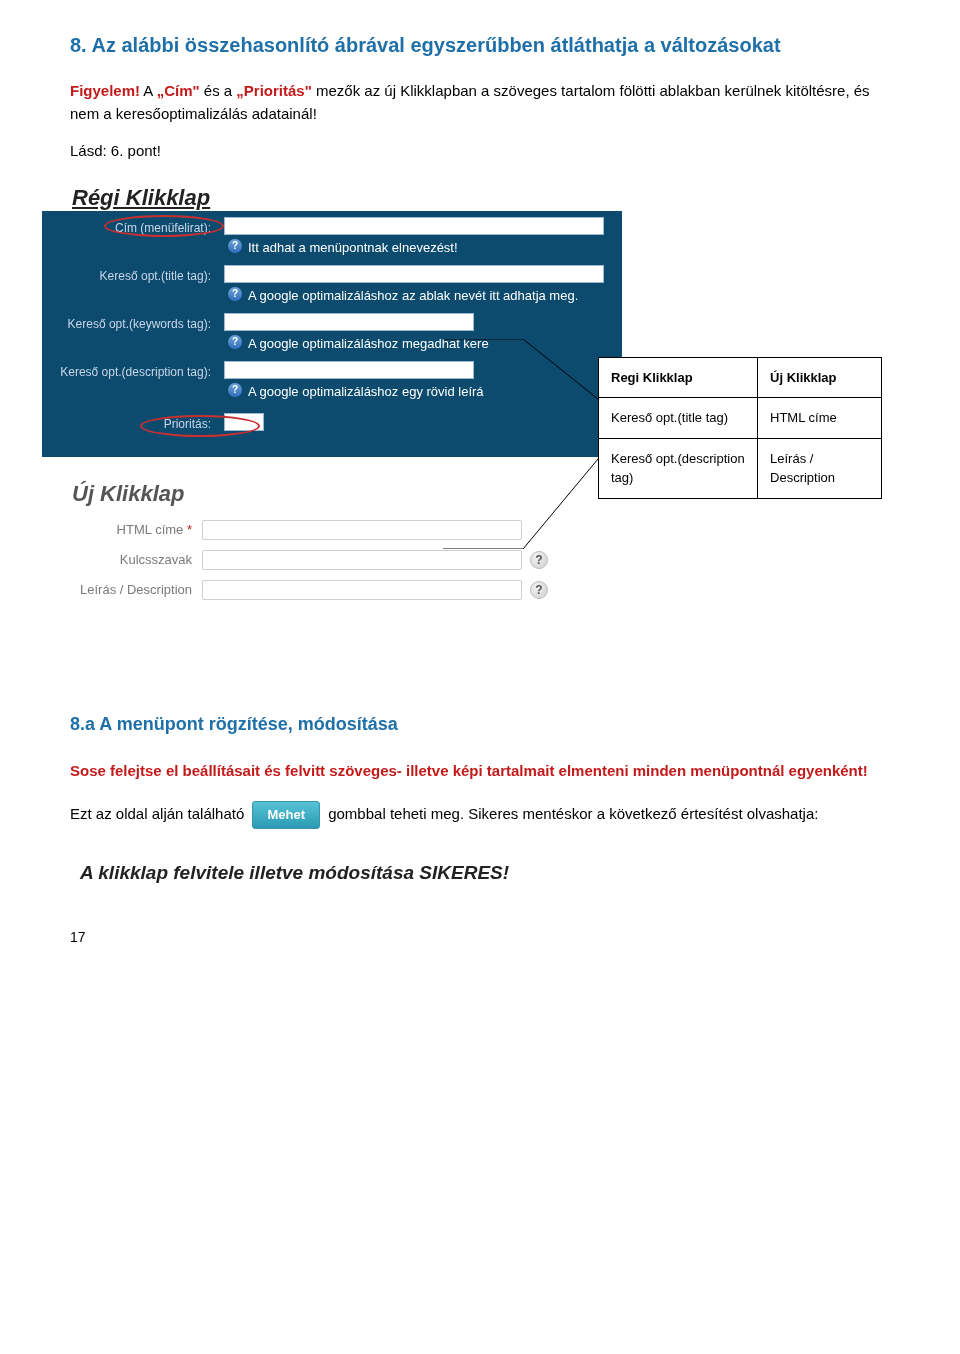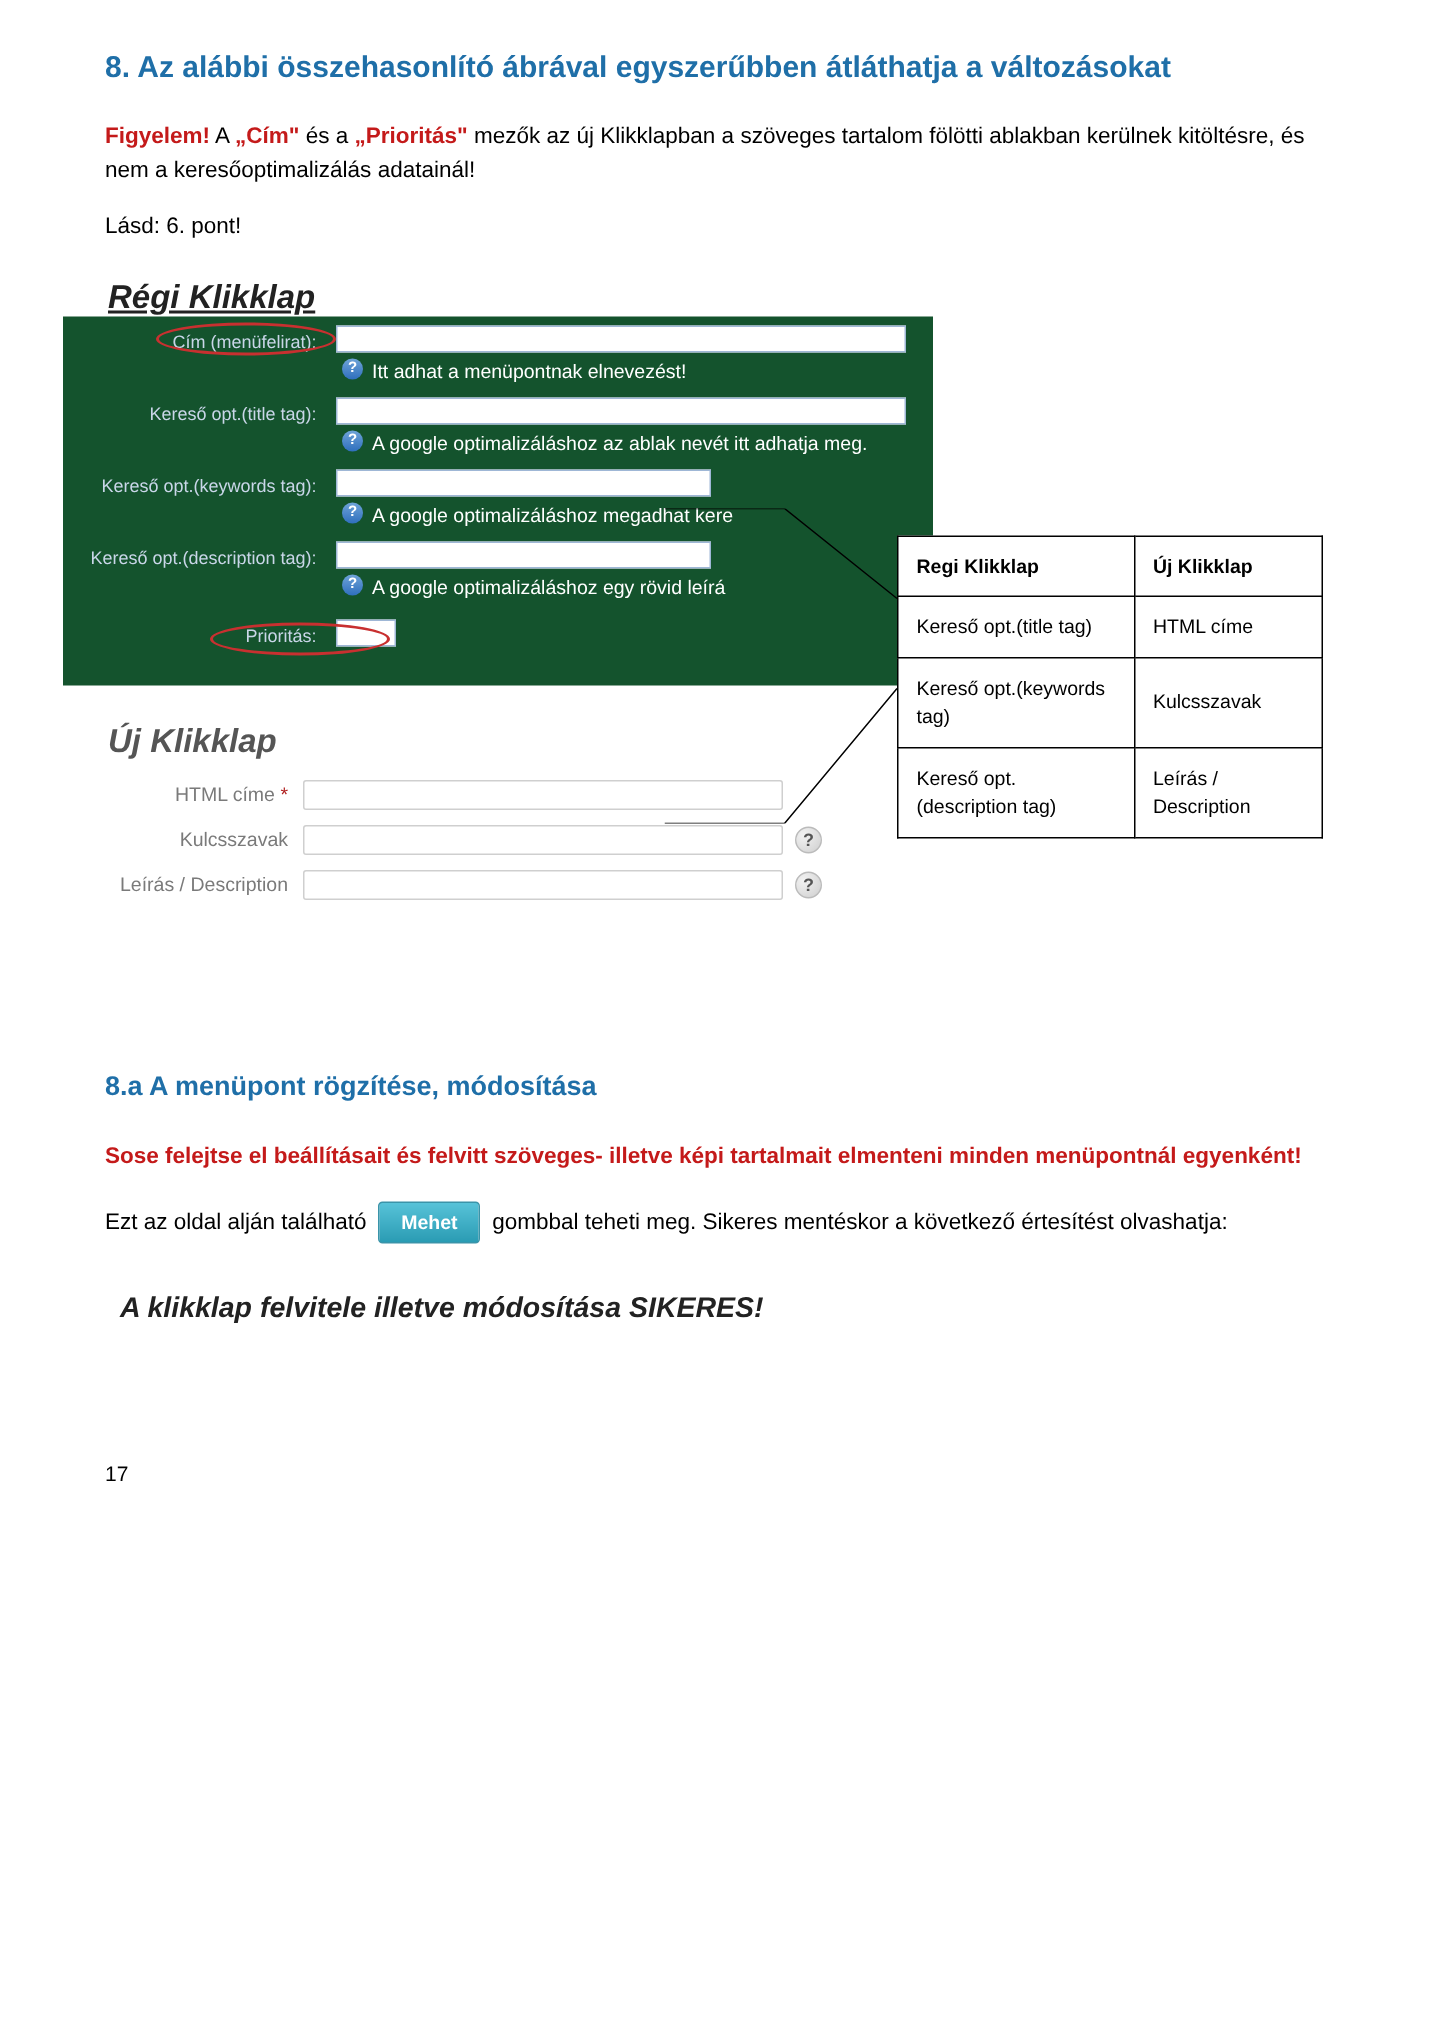--- a/index.html
+++ b/index.html
@@ -45,21 +45,21 @@
     text-decoration: underline;
   }
 
   
   .blue-panel {
     position: absolute;
     left: 0;
     top: 30px;
     width: 580px;
     height: 246px;
-    background: #14532d;
+    background: #0c4a6e;
   }
   .blue-row {
     position: relative;
     height: 48px;
   }
   .blue-label {
     position: absolute;
     left: 0;
     width: 175px;
     top: 8px;
@@ -231,21 +231,21 @@
   }
   .success {
     font-size: 19px;
     font-weight: bold;
     font-style: italic;
     color: #222;
     margin-top: 30px;
     margin-left: 10px;
   }
   .pagenum {
-    margin-top: 84px;
+    margin-top: 39px;
     font-size: 14px;
     color: #000;
   }
 </style>
 </head>
 <body>
 
 <h2 class="title">8. Az alábbi összehasonlító ábrával egyszerűbben átláthatja a változásokat</h2>
 
 <p class="intro">
@@ -322,24 +322,20 @@
       <tbody>
           <tr>
         <td class="mt-head">Regi Klikklap</td>
         <td class="mt-head">Új Klikklap</td>
       </tr>
       <tr>
         <td>Kereső opt.(title tag)</td>
         <td>HTML címe</td>
       </tr>
       <tr>
-        <td>Kereső opt.(keywords tag)</td>
-        <td>Kulcsszavak</td>
-      </tr>
-      <tr>
         <td>Kereső opt.(description tag)</td>
         <td>Leírás / Description</td>
       </tr>
     </tbody>
       </table>
   </div>
 
   <div class="composite-spacer"></div>
 </div>
 

